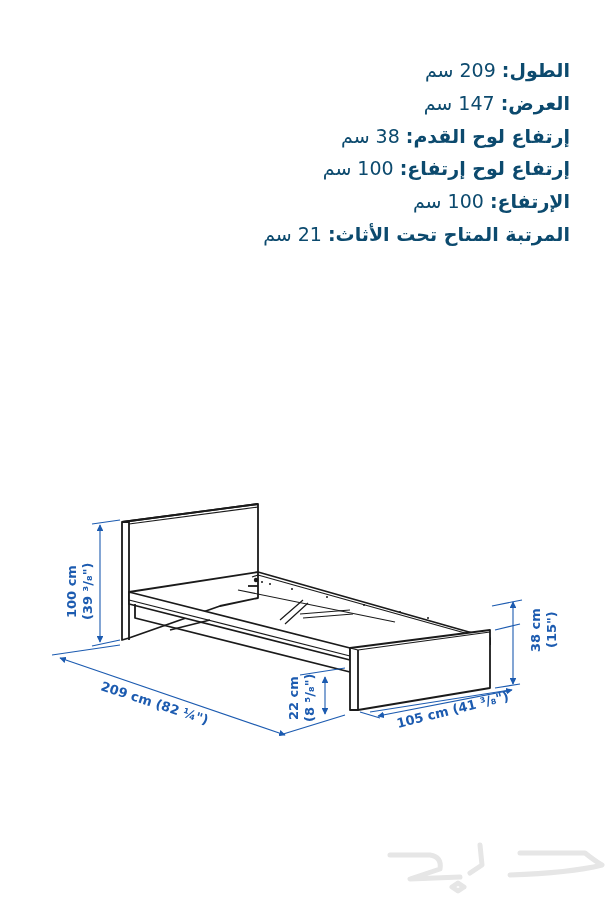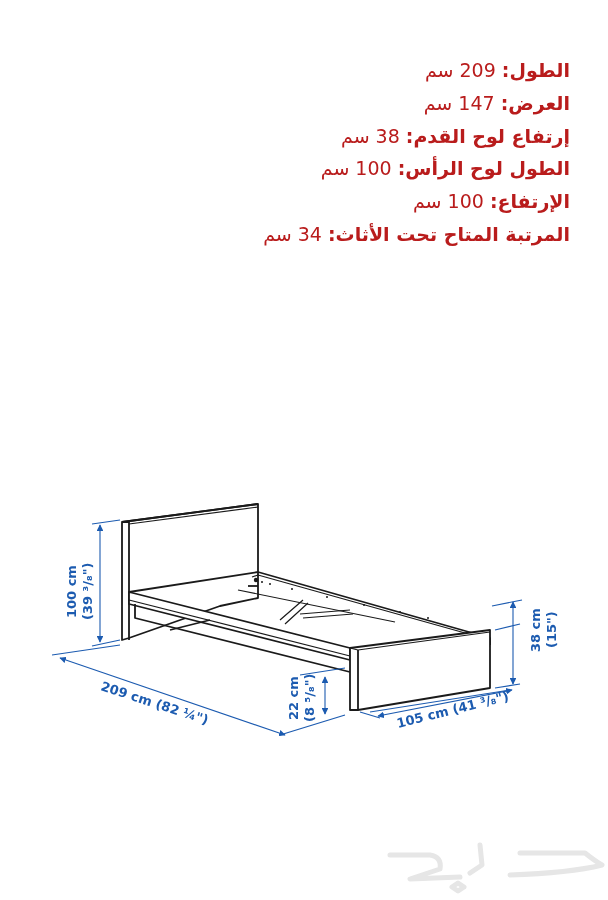--- a/index.html
+++ b/index.html
@@ -1,38 +1,38 @@
 <!DOCTYPE html>
 <html><head>
   <meta charset="utf-8">
   <style>
     html, body { margin: 0; padding: 0; background: #ffffff; }
     body { width: 608px; height: 900px; position: relative; overflow: hidden; font-family: "DejaVu Sans", sans-serif; }
     .specs {
       position: absolute; right: 38px; top: 54px;
       direction: rtl; text-align: right;
-      color: #b91c1c;
+      color: #0c4a6e;
     }
     .spec-line { font-size: 19px; line-height: 32.8px; white-space: nowrap; }
     .spec-label { font-weight: bold; }
     .spec-value { font-weight: normal; }
     .diagram { position: absolute; left: 0; top: 480px; width: 608px; height: 360px; }
     .watermark { position: absolute; left: 370px; top: 835px; width: 238px; height: 60px; }
     .dim-text { font-family: "DejaVu Sans", sans-serif; font-weight: bold; fill: #1c5bb0; font-size: 13px; }
   </style>
 </head>
 <body>
 
 <div class="specs">
   <div class="spec-line"><span class="spec-label">الطول:</span> <span class="spec-value">209 سم</span></div>
   <div class="spec-line"><span class="spec-label">العرض:</span> <span class="spec-value">147 سم</span></div>
   <div class="spec-line"><span class="spec-label">إرتفاع لوح القدم:</span> <span class="spec-value">38 سم</span></div>
-  <div class="spec-line"><span class="spec-label">الطول لوح الرأس:</span> <span class="spec-value">100 سم</span></div>
+  <div class="spec-line"><span class="spec-label">إرتفاع لوح إرتفاع:</span> <span class="spec-value">100 سم</span></div>
   <div class="spec-line"><span class="spec-label">الإرتفاع:</span> <span class="spec-value">100 سم</span></div>
-  <div class="spec-line"><span class="spec-label">المرتبة المتاح تحت الأثاث:</span> <span class="spec-value">34 سم</span></div>
+  <div class="spec-line"><span class="spec-label">المرتبة المتاح تحت الأثاث:</span> <span class="spec-value">21 سم</span></div>
 </div>
 
 <svg class="diagram" viewBox="0 480 608 360" width="608" height="360" xmlns="http://www.w3.org/2000/svg">
   <defs>
     <marker id="arr" viewBox="0 0 10 10" refX="9" refY="5" markerWidth="6" markerHeight="6" orient="auto-start-reverse">
       <path d="M0,0 L10,5 L0,10 z" fill="#1c5bb0"></path>
     </marker>
   </defs>
 
   <g fill="#ffffff" stroke="#1a1a1a" stroke-width="1.8" stroke-linejoin="round">

